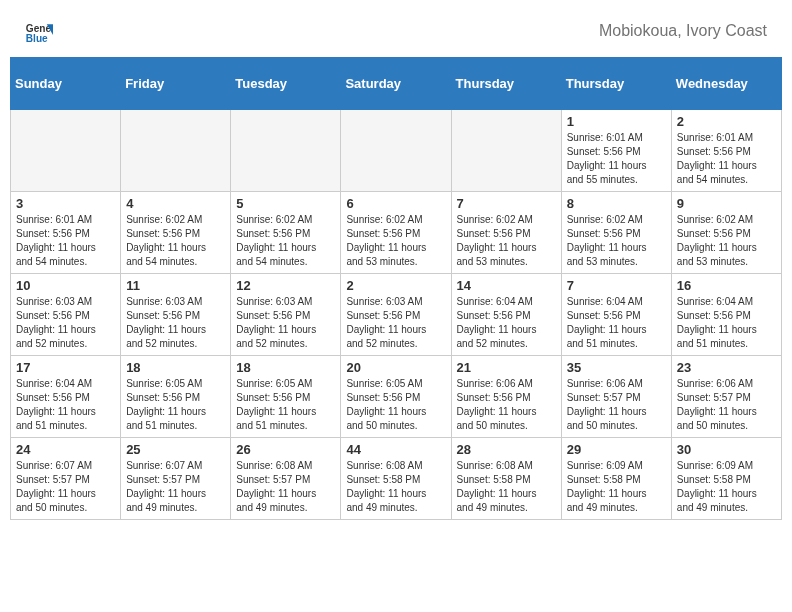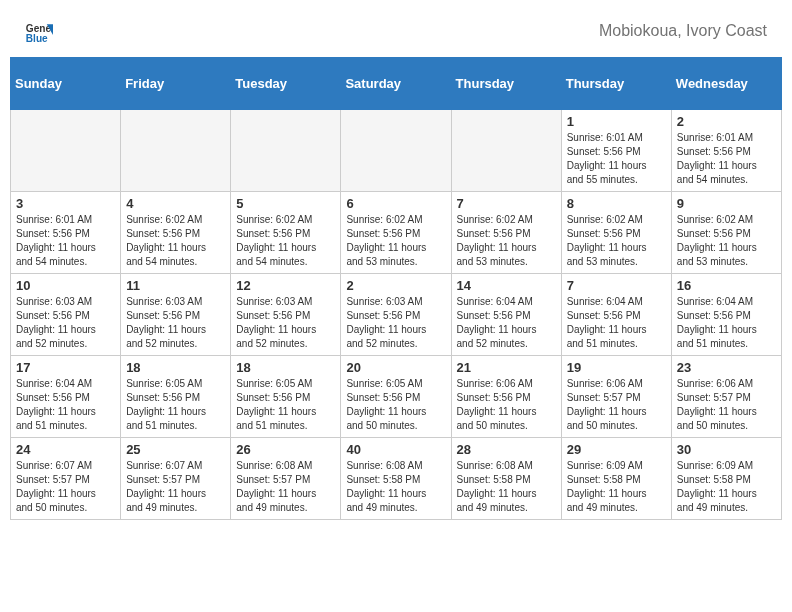--- a/index.html
+++ b/index.html
@@ -262,21 +262,21 @@
 and 50 minutes.</div>
         </td>
         <td>
           <span class="day-num">21</span>
           <div class="day-info" style="white-space: pre-line;">Sunrise: 6:06 AM
 Sunset: 5:56 PM
 Daylight: 11 hours
 and 50 minutes.</div>
         </td>
         <td>
-          <span class="day-num">19</span>
+          <span class="day-num">35</span>
           <div class="day-info" style="white-space: pre-line;">Sunrise: 6:06 AM
 Sunset: 5:57 PM
 Daylight: 11 hours
 and 50 minutes.</div>
         </td>
         <td>
           <span class="day-num">23</span>
           <div class="day-info" style="white-space: pre-line;">Sunrise: 6:06 AM
 Sunset: 5:57 PM
 Daylight: 11 hours
@@ -299,21 +299,21 @@
 and 49 minutes.</div>
         </td>
         <td>
           <span class="day-num">26</span>
           <div class="day-info" style="white-space: pre-line;">Sunrise: 6:08 AM
 Sunset: 5:57 PM
 Daylight: 11 hours
 and 49 minutes.</div>
         </td>
         <td>
-          <span class="day-num">40</span>
+          <span class="day-num">44</span>
           <div class="day-info" style="white-space: pre-line;">Sunrise: 6:08 AM
 Sunset: 5:58 PM
 Daylight: 11 hours
 and 49 minutes.</div>
         </td>
         <td>
           <span class="day-num">28</span>
           <div class="day-info" style="white-space: pre-line;">Sunrise: 6:08 AM
 Sunset: 5:58 PM
 Daylight: 11 hours

